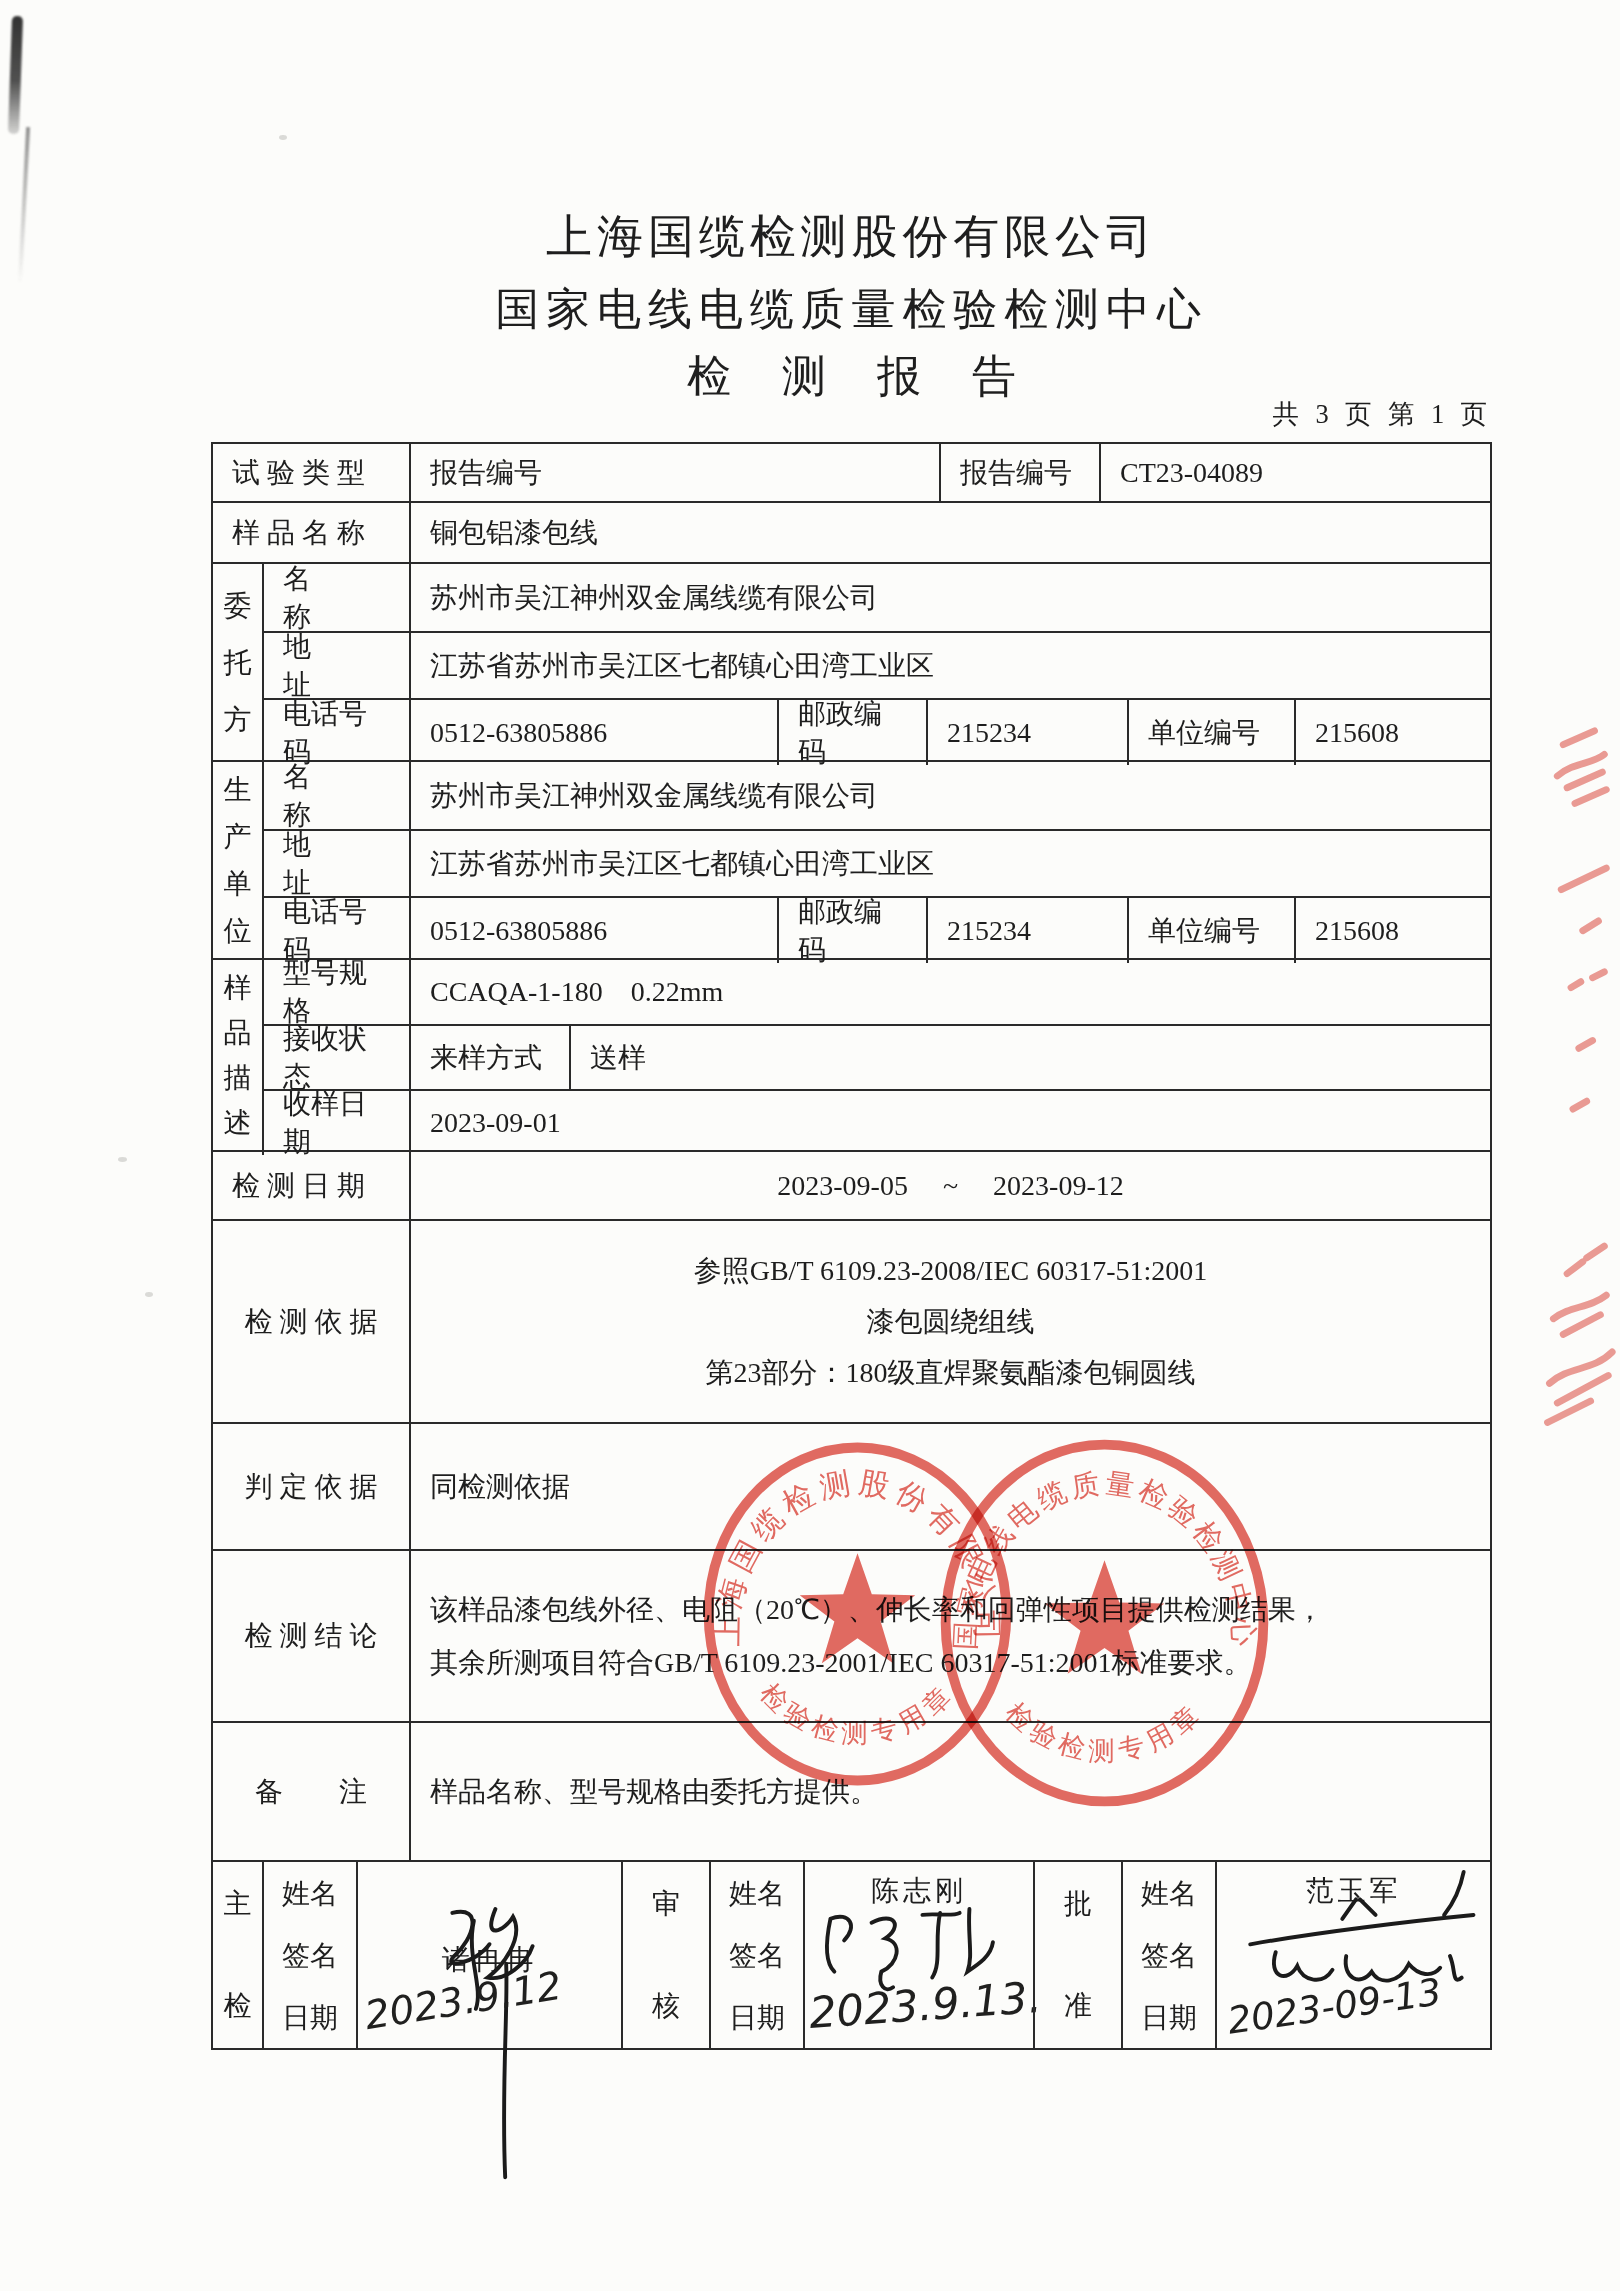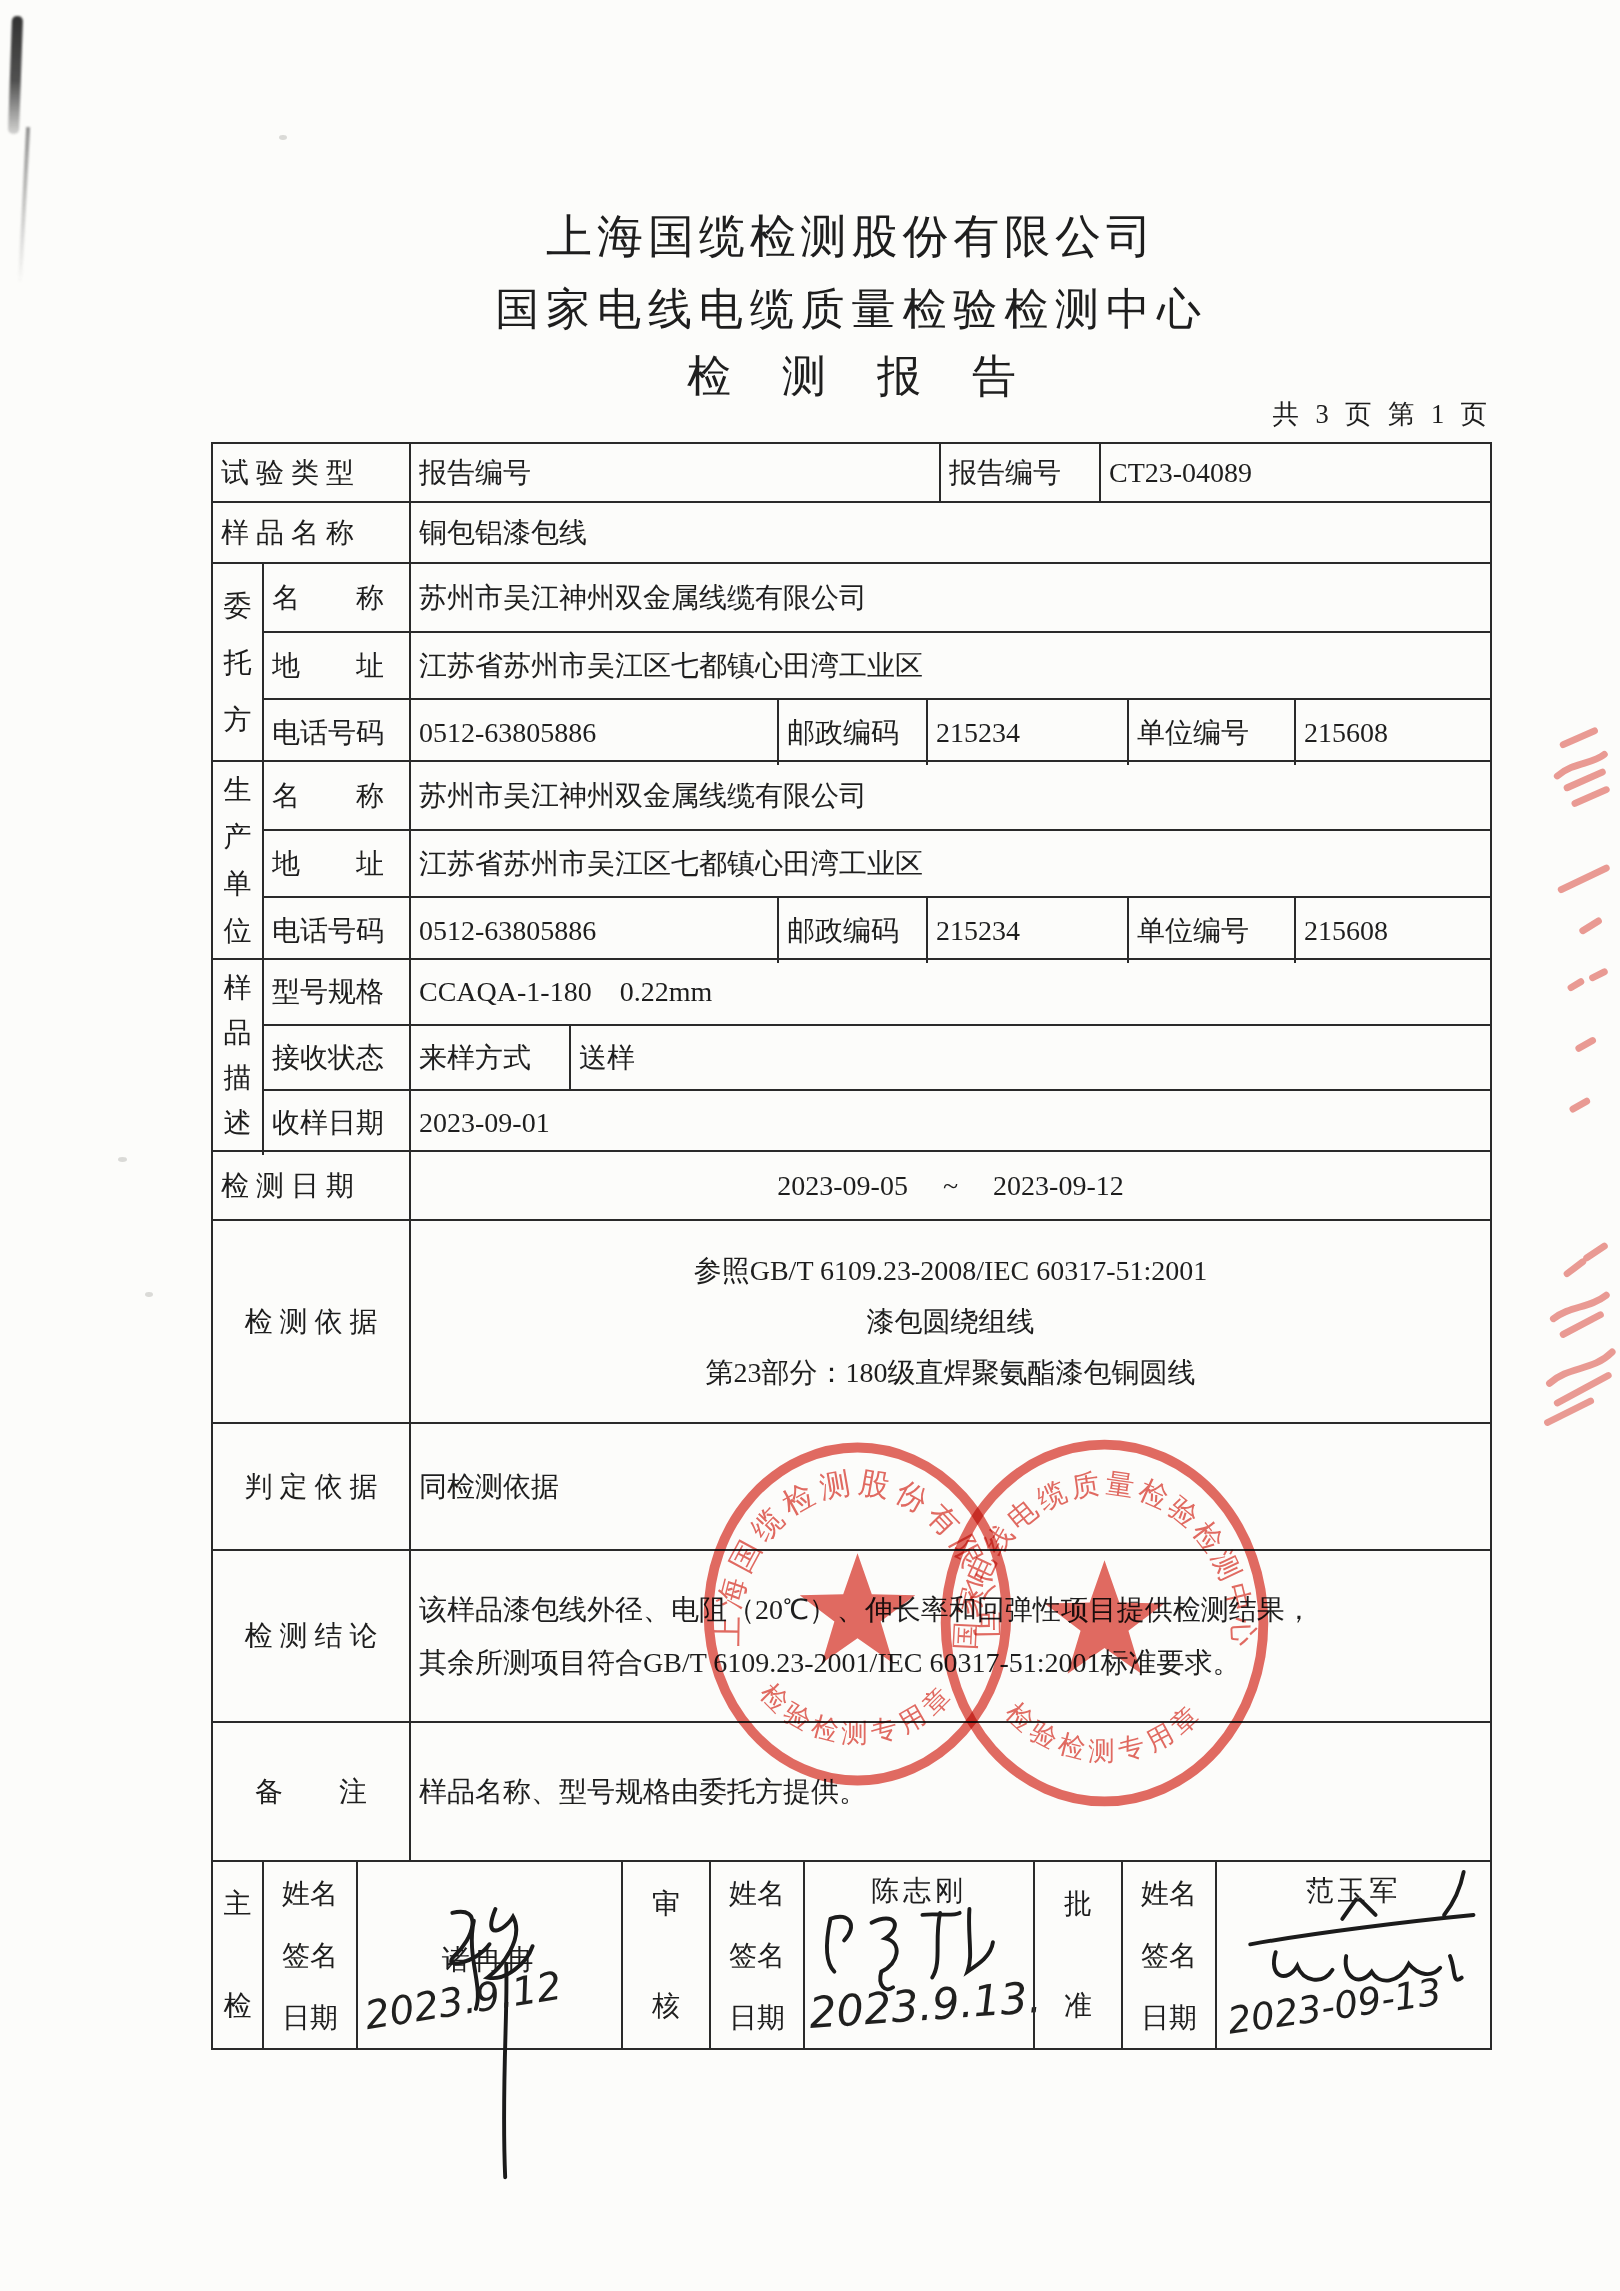--- a/index.html
+++ b/index.html
@@ -21,21 +21,21 @@
     border:2.9px solid #2a2a2a; box-sizing:border-box;
     display:flex; flex-direction:column; font-size:28px;
   }
   .trow{display:flex; border-top:2px solid #2a2a2a; flex-shrink:0;}
   .trow.first{border-top:none;}
   .group{display:flex; border-top:2px solid #2a2a2a; flex-shrink:0;}
   .grows{flex:1; display:flex; flex-direction:column; min-width:0;}
   .grows .trow:first-child{border-top:none;}
   .c{
     border-left:2px solid #2a2a2a; box-sizing:border-box;
-    display:flex; align-items:center; padding:0 8px;
+    display:flex; align-items:center; padding:0 19px;
     flex-shrink:0; min-width:0; position:relative; overflow:visible;
   }
   .c.nf{border-left:none;}
   .c.ctr{justify-content:center; padding:0 3.9px;}
   .c.flex1{flex:1;}
   .vgroup{
     border-left:none; justify-content:center; text-align:center;
     white-space:pre-line; padding:0 2px;
   }
   .lh56{line-height:57px;} .lh48{line-height:47px;} .lh46{line-height:45px;}

